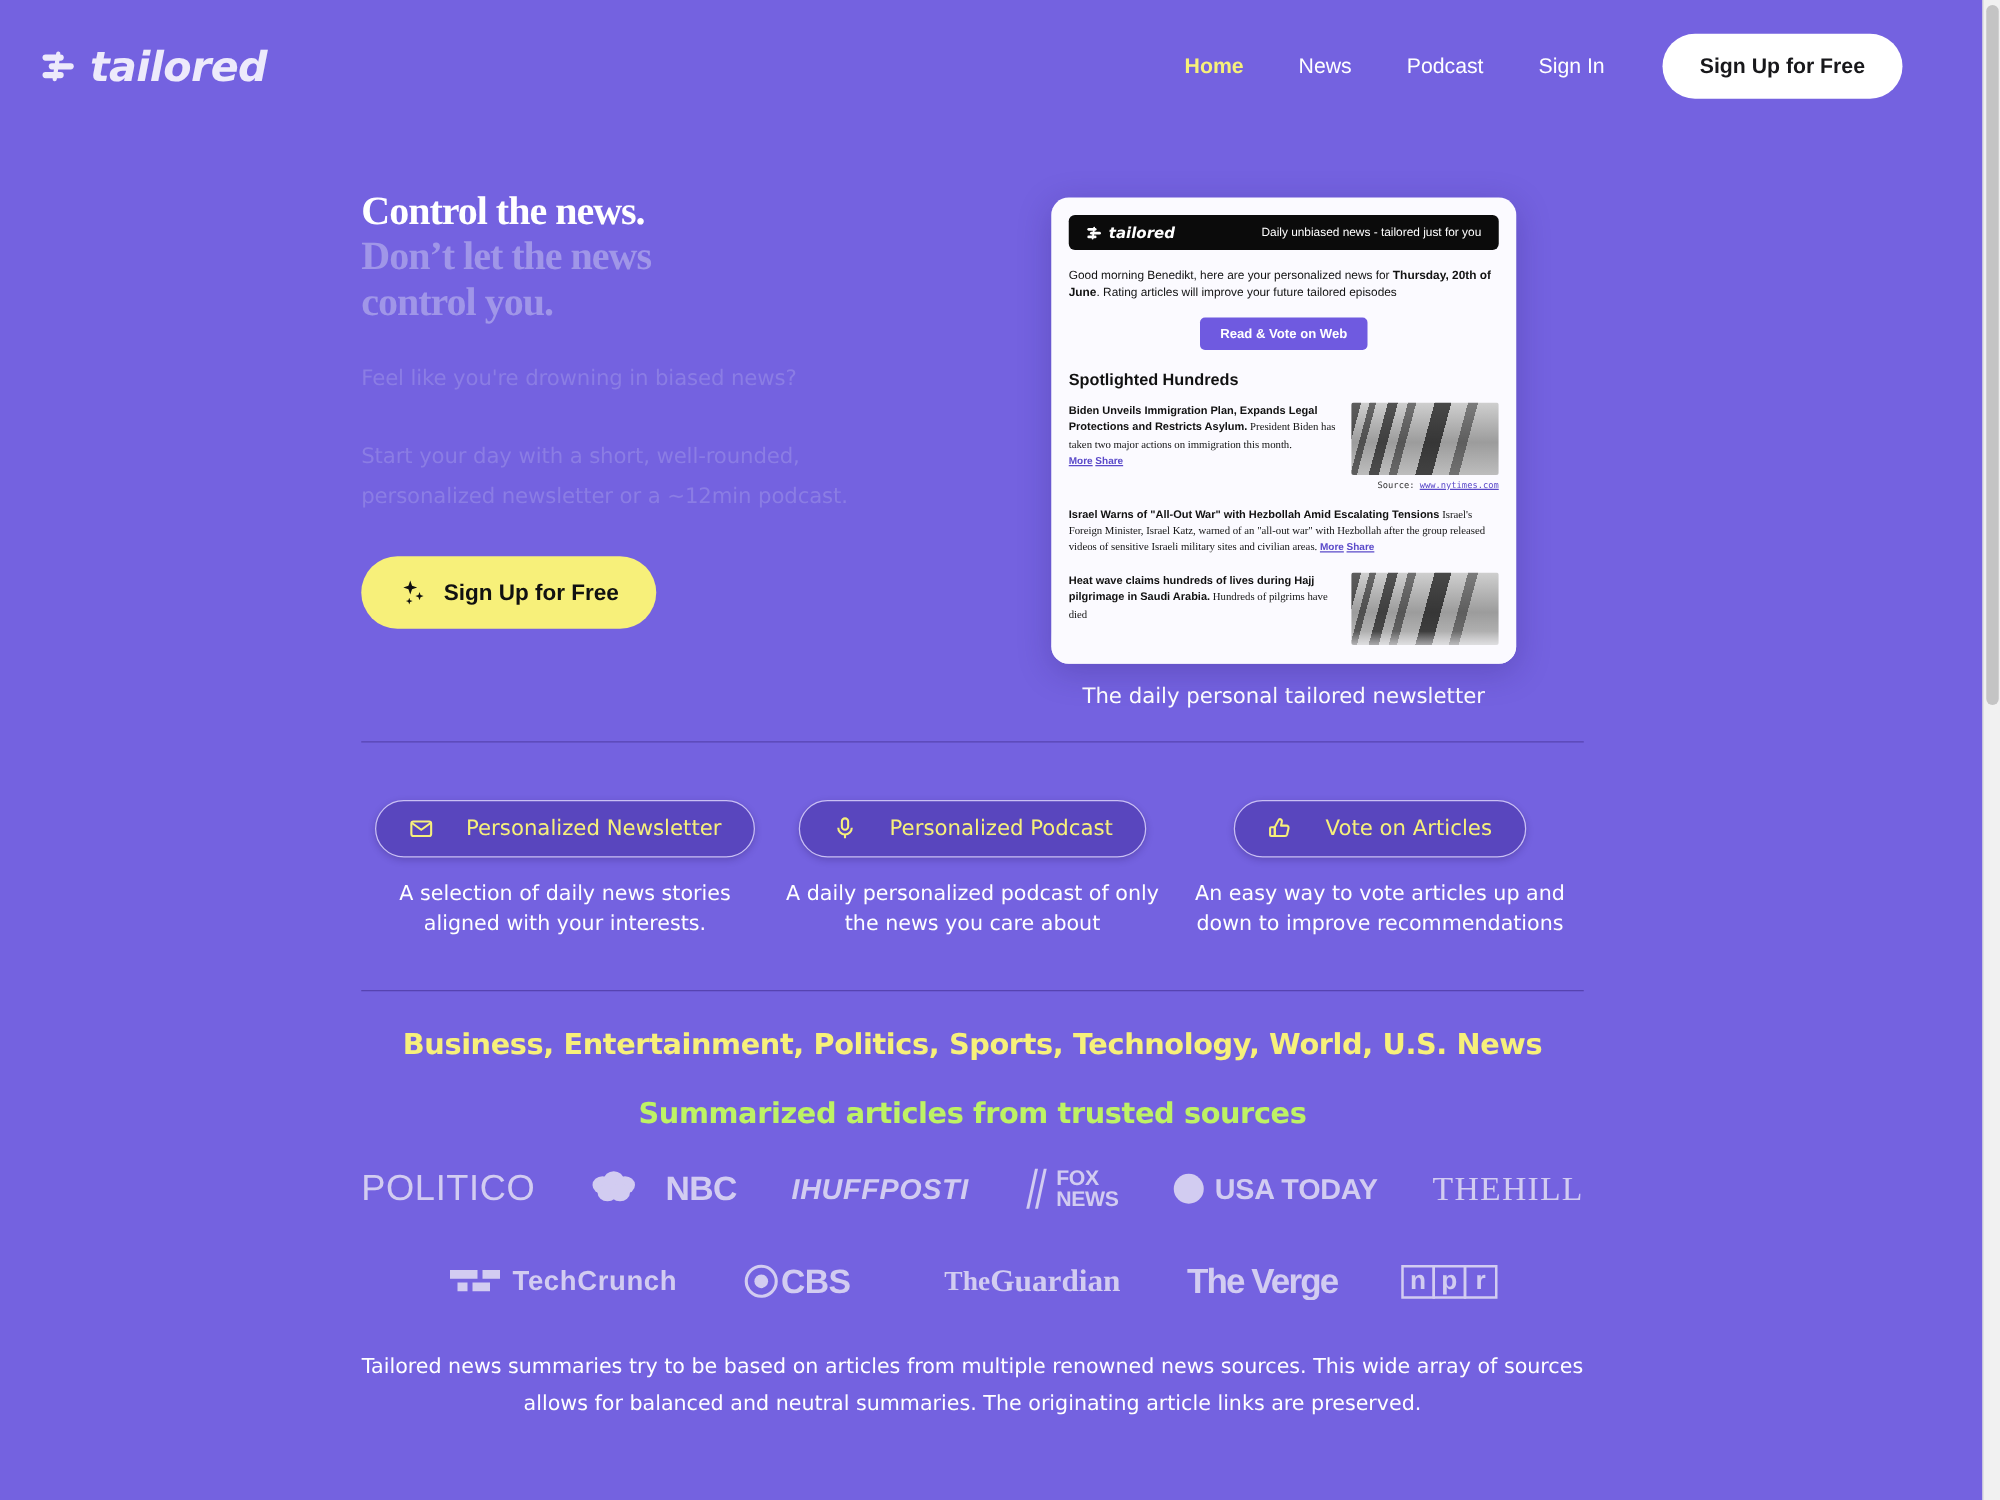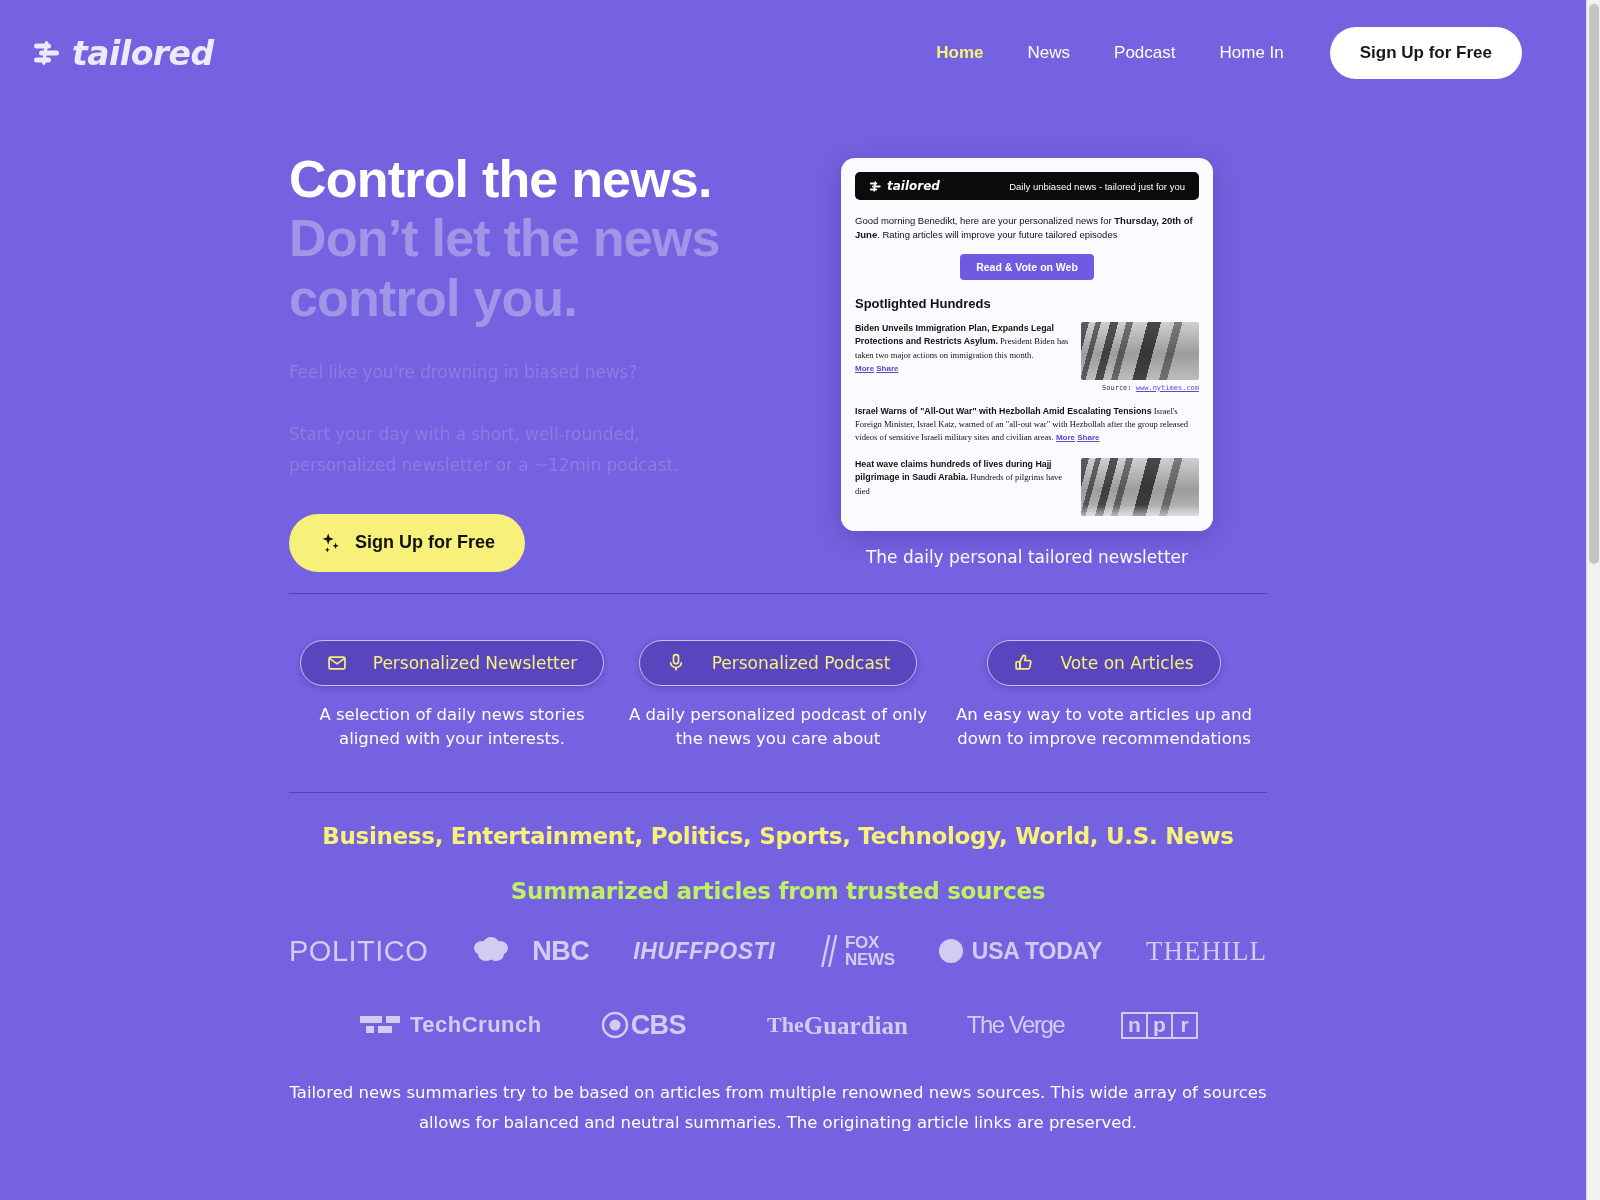--- a/index.html
+++ b/index.html
@@ -75,22 +75,22 @@
 
   
   .hero {
     position: absolute;
     left: 289px; top: 148px;
     width: 1000px;
     display: flex; align-items: flex-start;
   }
   .hero-left { width: 560px; padding-top: 2px; }
   h1.headline {
-    font-family: Liberation Sans, sans-serif;
-    font-size: 52px; font-weight: 700;
+    font-family: Liberation Serif, serif;
+    font-size: 32px; font-weight: 700;
     line-height: 1.14; letter-spacing: -0.8px;
   }
   .hl-strong { color: #ffffff; display: block; }
   .hl-muted  { color: #A096E8; display: block; }
   .sub1 {
     margin-top: 34px;
     font-family: "DejaVu Sans", sans-serif;
     font-size: 17px; color: #8B7DE4; letter-spacing: -0.1px;
   }
   .sub2 {
@@ -255,21 +255,21 @@
   .lg-usa { display: flex; align-items: center; gap: 9px; }
   .lg-usa .usa-dot { width: 24px; height: 24px; border-radius: 50%; background: #D8D2F2; }
   .lg-usa .usa-text { font-family: "Liberation Sans", sans-serif; font-size: 23px; font-weight: 700; letter-spacing: -.2px; }
   .lg-hill { font-family: "Liberation Serif", serif; font-size: 27px; line-height: .97; text-align: center; letter-spacing: 1px; }
   .lg-tc { display: flex; align-items: center; gap: 10px; }
   .lg-tc .tc-text { font-family: "Liberation Sans", sans-serif; font-size: 22px; font-weight: 700; letter-spacing: .5px; }
   .lg-cbs { display: flex; align-items: center; gap: 2px; }
   .lg-cbs .cbs-text { font-family: "Liberation Sans", sans-serif; font-size: 27px; font-weight: 700; letter-spacing: -.5px; }
   .lg-guardian { font-family: "Liberation Serif", serif; font-size: 25px; line-height: .92; text-align: left; font-weight: 700; }
   .lg-guardian .gu-the { font-size: 22px; display: block; margin-left: 22px; }
-  .lg-verge { font-family: "Liberation Sans", sans-serif; font-size: 24px; font-weight: 400; letter-spacing: -1.5px; }
+  .lg-verge { font-family: "Liberation Sans", sans-serif; font-size: 28px; font-weight: 700; letter-spacing: -1.5px; }
   .lg-npr { display: flex; }
   .lg-npr span {
     border: 2px solid #D8D2F2; width: 27px; height: 27px;
     display: flex; align-items: center; justify-content: center;
     font-family: "Liberation Sans", sans-serif; font-size: 21px; font-weight: 700;
     margin-left: -2px;
   }
   .sources-note {
     position: absolute; left: 289px; top: 1078px; width: 978px;
     text-align: center; color: #ffffff;
@@ -292,21 +292,21 @@
             <rect x="2" y="19.5" width="17" height="5" rx="2.5"></rect>
             <rect x="11.5" y="3" width="3.4" height="24" rx="1.7" transform="rotate(8 13 15)"></rect>
           </g>
         </svg>
         <span class="brand-word">tailored</span>
       </div>
       <nav class="links">
         <a class="active" href="#">Home</a>
         <a href="#">News</a>
         <a href="#">Podcast</a>
-        <a href="#">Home In</a>
+        <a href="#">Sign In</a>
         <button class="signup-pill">Sign Up for Free</button>
       </nav>
     </header>
 
     <section class="hero">
       <div class="hero-left">
         <h1 class="headline">
           <span class="hl-strong">Control the news.</span>
           <span class="hl-muted">Don’t let the news</span>
           <span class="hl-muted">control you.</span>

